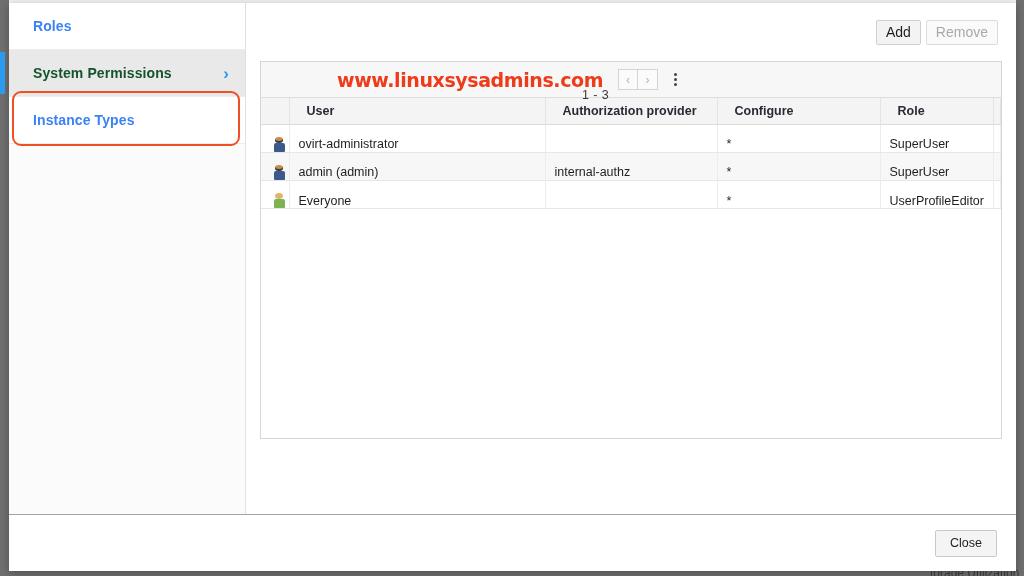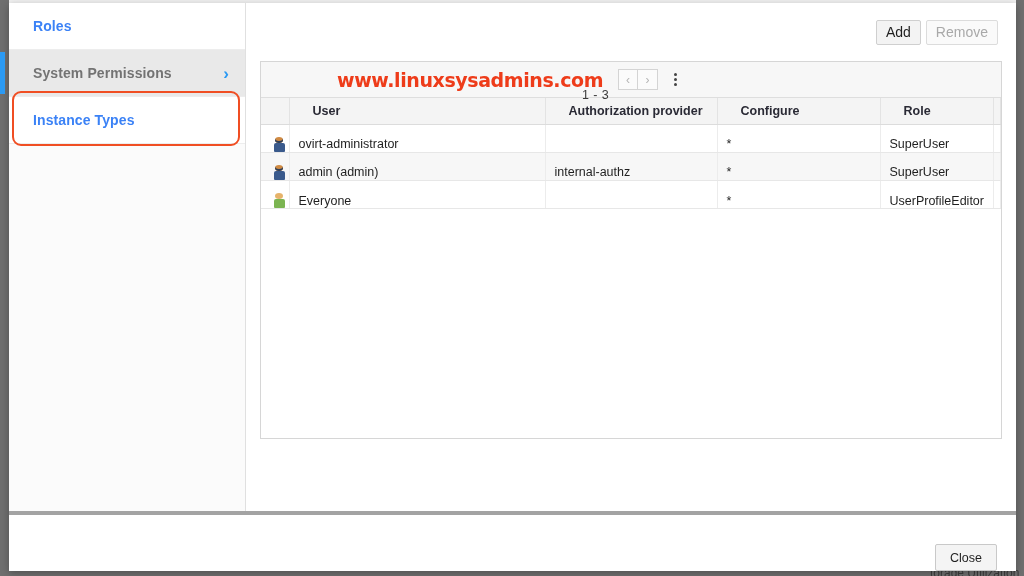--- a/index.html
+++ b/index.html
@@ -134,21 +134,21 @@
   .nav-item .nav-label {
     font-size: 14px;
     font-weight: bold;
     color: #3b82f6;
     letter-spacing: .1px;
   }
   .nav-item.active {
     background: #e9e9e9;
   }
   .nav-item.active .nav-label {
-    color: #737373;
+    color: #14532d;
   }
   .nav-item.active .active-bar {
     position: absolute;
     left: -9px;
     top: 2px;
     bottom: 2px;
     width: 5px;
     background: #2b9af3;
   }
   .nav-chevron {
@@ -315,21 +315,21 @@
     border-collapse: collapse;
     table-layout: fixed;
   }
   table#perm-table th {
     background: #f4f4f4;
     text-align: left;
     font-size: 12.5px;
     font-weight: bold;
     color: #2a2a35;
     height: 26px;
-    padding: 0 0 0 23px;
+    padding: 0 0 0 17px;
     border-bottom: 1px solid #dcdcdc;
     border-right: 1px solid #e3e3e3;
     box-sizing: border-box;
     white-space: nowrap;
     overflow: hidden;
     margin-left: 13px;
   }
   table#perm-table td {
     font-size: 12.5px;
     color: #1f1f1f;
@@ -377,23 +377,23 @@
   .user-icon.group .body { background: #7bb451; }
 
   #table-empty-fill { flex: 1; background: #ffffff; }
 
   #content-gap { flex: 1; }
 
   
   #footer {
     height: 56px;
     min-height: 56px;
-    border-top: 4px solid #a3a3a3;
-    display: flex;
-    align-items: flex-end;
+    border-top: 1px solid #a3a3a3;
+    display: flex;
+    align-items: center;
     justify-content: flex-end;
     padding-right: 19px;
     background: #ffffff;
   }
   #close-button {
     height: 27px;
     padding: 0 14px;
     font-size: 12.5px;
     border: 1px solid #c9c9c9;
     border-radius: 2px;

